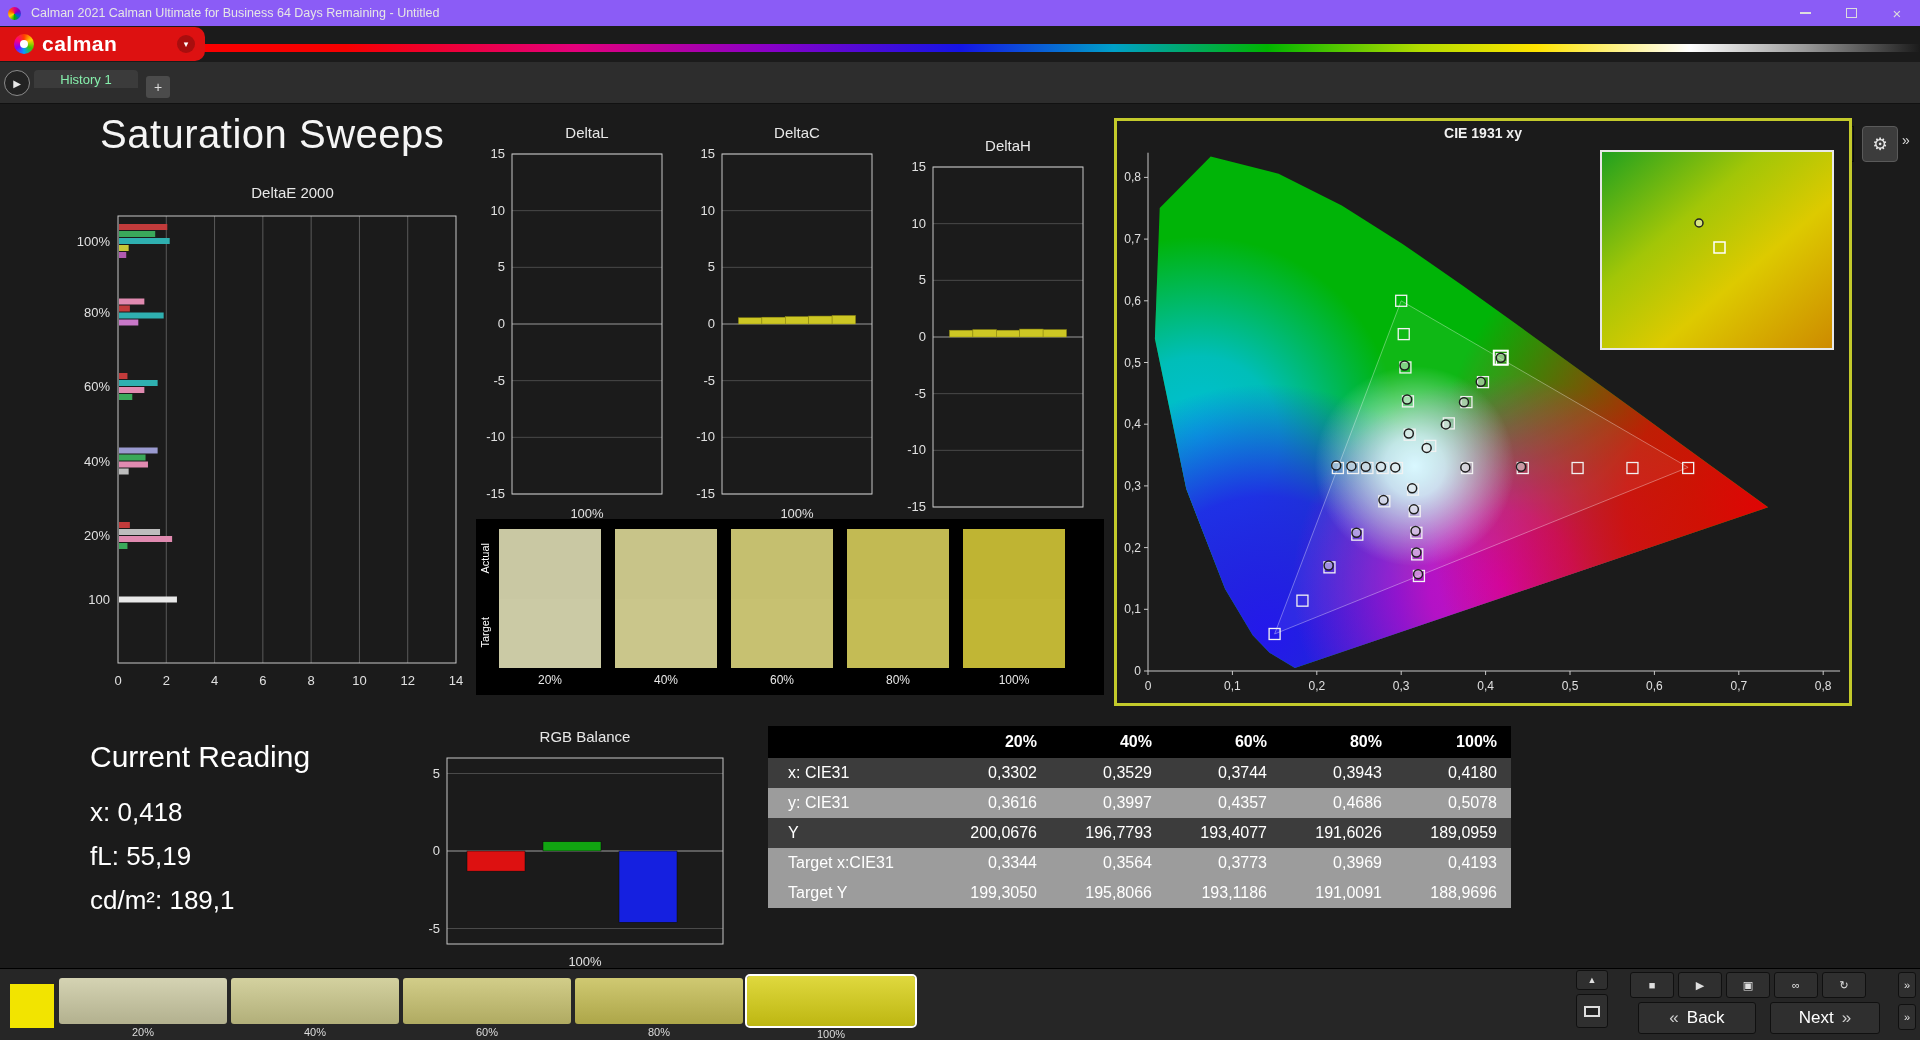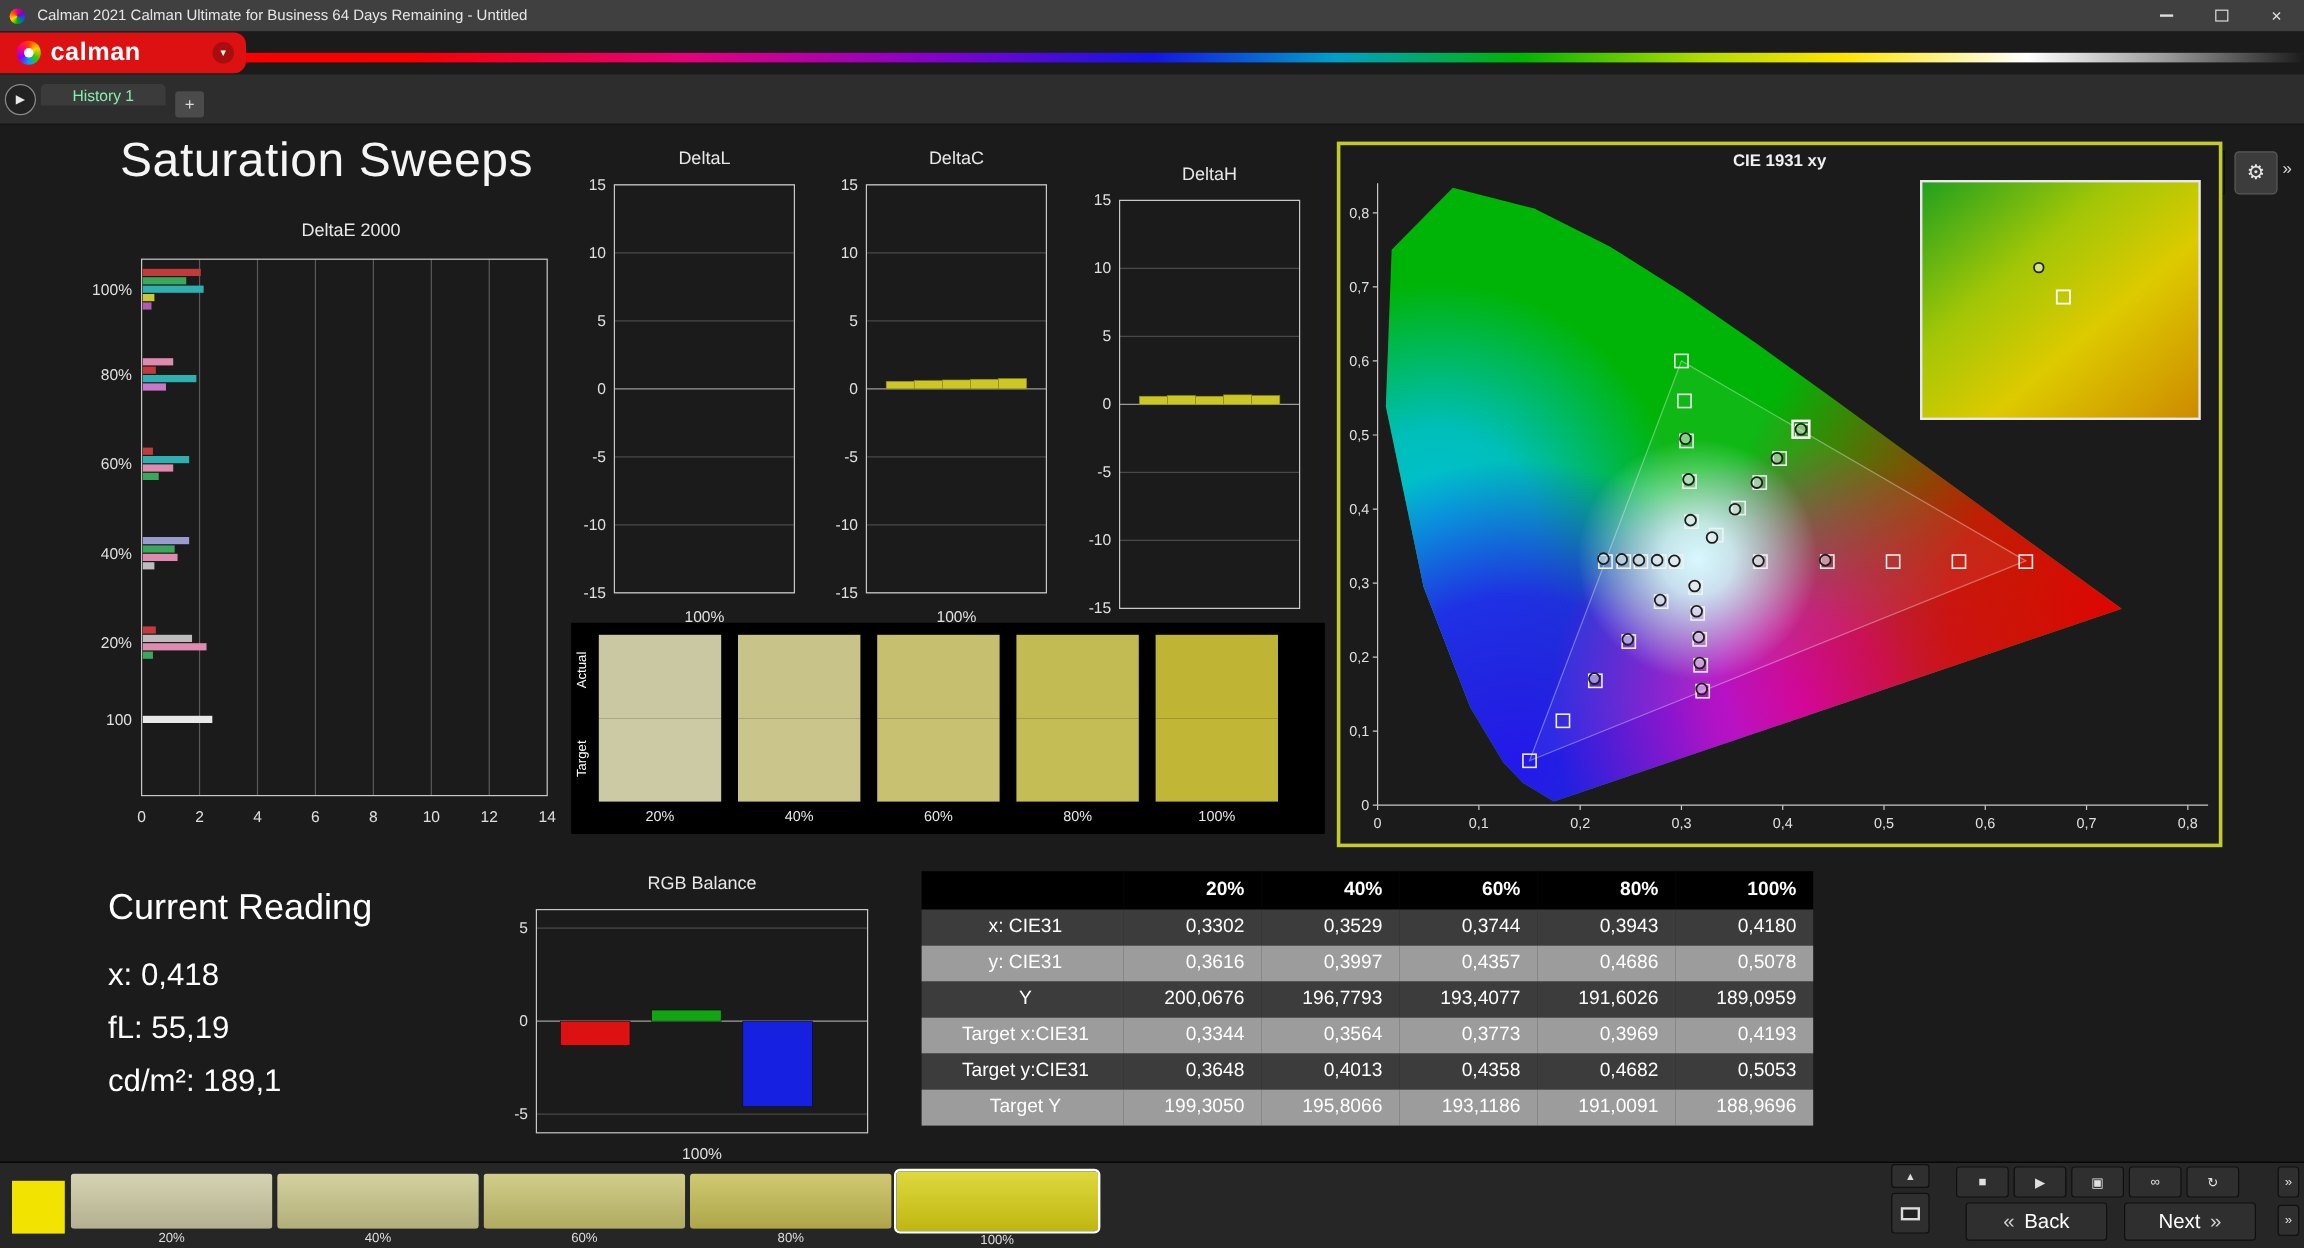--- a/index.html
+++ b/index.html
@@ -1,20 +1,20 @@
 <!DOCTYPE html>
 <html><head>
 <meta charset="utf-8">
 <style>
   html,body{margin:0;padding:0;background:#000;}
   *{box-sizing:border-box;font-family:"Liberation Sans","DejaVu Sans",sans-serif;}
   #app{position:relative;width:1920px;height:1040px;background:#1b1b1b;overflow:hidden;}
 
   
-  .titlebar{position:absolute;left:0;top:0;width:1920px;height:26px;background:#404040;display:flex;align-items:center;}
+  .titlebar{position:absolute;left:0;top:0;width:1920px;height:26px;background:#8b5cf6;display:flex;align-items:center;}
   .tb-logo{width:13px;height:13px;margin-left:8px;border-radius:50%;
     background:conic-gradient(#e6007e,#8000c8,#0060e0,#00b000,#ffd900,#ff5a00,#e6007e);}
   .tb-title{color:#e6e6e6;font-size:12.5px;margin-left:10px;white-space:nowrap;}
   .tb-btns{margin-left:auto;display:flex;height:100%;}
   .tb-btn{width:46px;height:100%;display:flex;align-items:center;justify-content:center;color:#ddd;font-size:15px;cursor:default;}
   .ic-min{display:block;width:11px;height:2px;background:#ddd;}
   .ic-max{display:block;width:11px;height:10px;border:1.5px solid #ddd;}
 
   
   .rainbow{position:absolute;left:0;top:44px;width:1920px;height:8px;
@@ -81,21 +81,21 @@
   
   .current{position:absolute;left:90px;top:740px;color:#fff;}
   .current .ttl{font-size:30px;margin-bottom:16px;}
   .current .ln{font-size:26px;line-height:44px;}
 
   
   .rtable{position:absolute;left:768px;top:726px;border-collapse:collapse;}
   .rtable th{background:#000;color:#fff;font-size:16px;font-weight:bold;height:32px;text-align:right;padding-right:14px;}
   .rtable th.corner{width:168px;}
   .rtable td{font-size:16px;color:#fff;height:30px;}
-  .rtable td.lbl{text-align:center;padding-left:6px;width:168px;}
+  .rtable td.lbl{text-align:left;padding-left:20px;width:168px;}
   .rtable td.val{text-align:right;padding-right:14px;width:115px;}
   .row-dark td{background:#3c3c3c;}
   .row-light td{background:#9c9c9c;}
 
   
   .bottombar{position:absolute;left:0;top:968px;width:1920px;height:72px;background:#262626;border-top:1px solid #000;}
   .patch{position:absolute;left:10px;top:984px;width:44px;height:44px;}
   .bsw{position:absolute;left:59px;top:978px;display:flex;gap:4px;}
   .bcell{width:168px;position:relative;}
   .tile{height:46px;border-radius:3px;background-image:linear-gradient(rgba(255,255,255,.18),rgba(0,0,0,.12));}
@@ -548,28 +548,20 @@
           <td class="val">189,0959</td>
         </tr>
         <tr class="row-light">
           <td class="lbl">Target x:CIE31</td>
           <td class="val">0,3344</td>
           <td class="val">0,3564</td>
           <td class="val">0,3773</td>
           <td class="val">0,3969</td>
           <td class="val">0,4193</td>
         </tr>
-        <tr class="row-dark">
-          <td class="lbl">Target y:CIE31</td>
-          <td class="val">0,3648</td>
-          <td class="val">0,4013</td>
-          <td class="val">0,4358</td>
-          <td class="val">0,4682</td>
-          <td class="val">0,5053</td>
-        </tr>
         <tr class="row-light">
           <td class="lbl">Target Y</td>
           <td class="val">199,3050</td>
           <td class="val">195,8066</td>
           <td class="val">193,1186</td>
           <td class="val">191,0091</td>
           <td class="val">188,9696</td>
         </tr>
       </tbody>
     </table>

